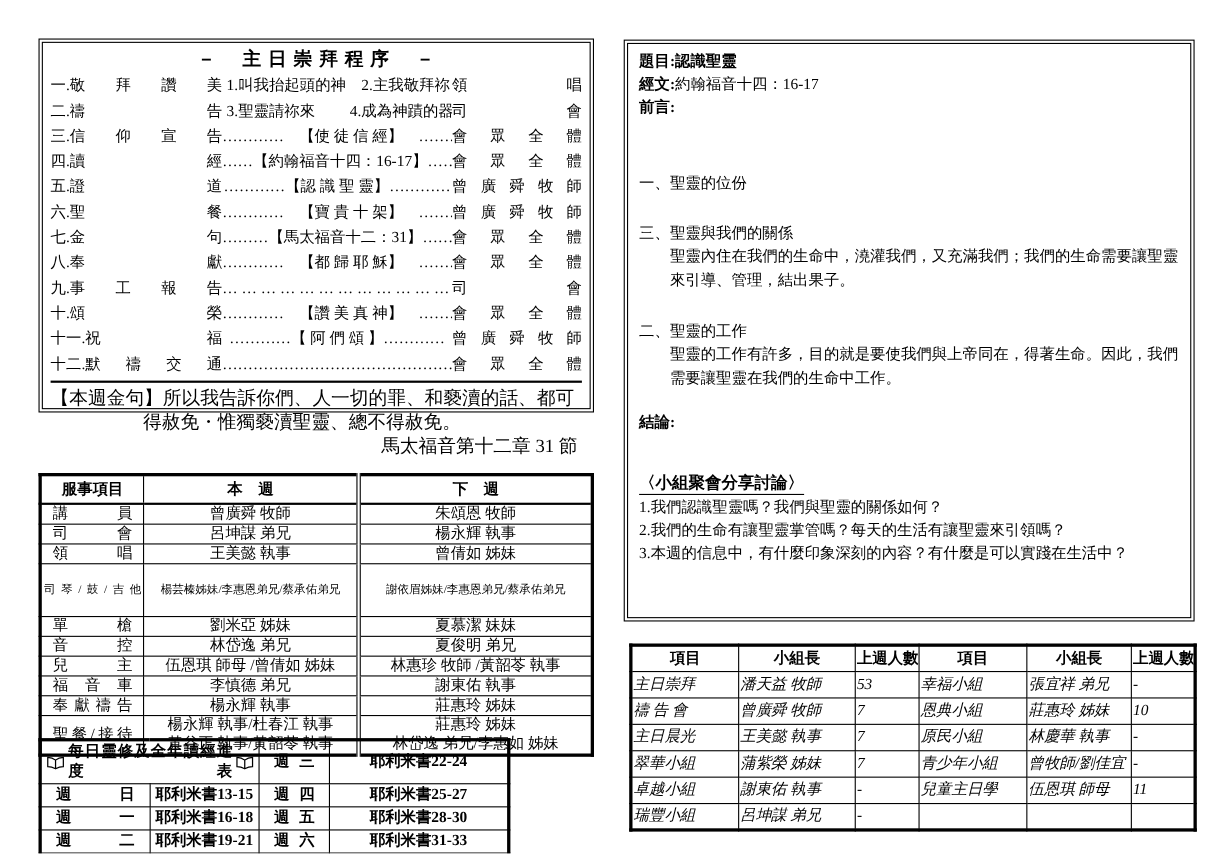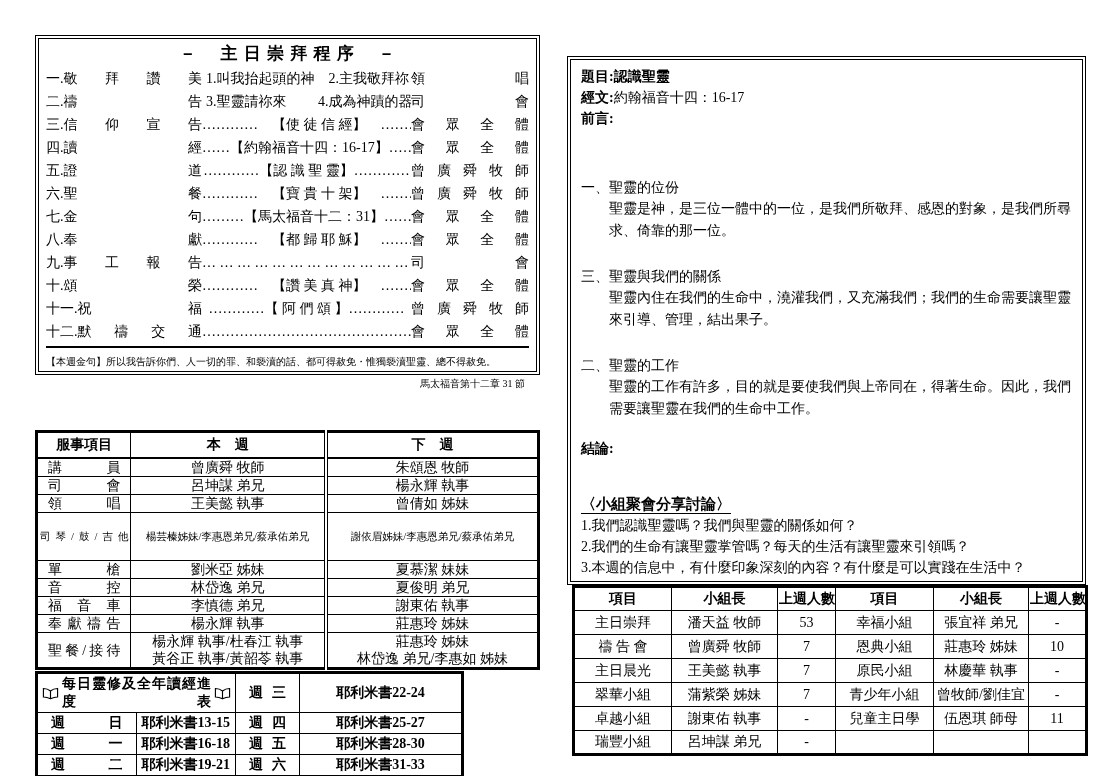--- a/index.html
+++ b/index.html
@@ -11,21 +11,21 @@
                 border:4px double #000; box-sizing:border-box; padding:2px 7px 0 7px;}
   .wo-title {text-align:center; font-weight:bold; font-size:17px; letter-spacing:1px;
              line-height:26px; white-space:pre;}
   .wo-line {display:flex; align-items:baseline; font-size:14px; line-height:23px; white-space:nowrap;}
   .wo-left {width:156px; flex:none; display:flex;}
   .wo-num  {white-space:pre;}
   .wo-name {flex:1; text-align:justify; text-align-last:justify; text-justify:inter-character;}
   .wo-mid  {flex:1; text-align:center; overflow:hidden;}
   .wo-mid.songs {text-align:left; padding-left:4px;}
   .wo-who  {width:118px; flex:none; text-align:justify; text-align-last:justify; text-justify:inter-character;}
-  .gv-section {border-top:2px solid #000; margin-top:3px; padding-top:3px; font-size:10px;}
+  .gv-section {border-top:2px solid #000; margin-top:3px; padding-top:3px; font-size:17px;}
   .gv-text {padding-left:84px; text-indent:-84px; line-height:22px;}
   .gv-label {font-weight:normal;}
   .gv-ref {text-align:right; line-height:22px; padding-right:4px;}
 
   
   table {border-collapse:collapse; table-layout:fixed;}
   td,th {border:1px solid #000; box-sizing:border-box; overflow:hidden;}
 
   
   .roster {position:absolute; left:35px; top:430px; width:505px; border:3px solid #000; font-size:14px;}
@@ -44,37 +44,37 @@
   .reading td.rd {text-align:center;}
   .reading td.rt-title {padding:1px 4px;}
   .rt-flex {display:flex; align-items:center;}
   .rt-flex .rt-text {flex:1; text-align:justify; text-align-last:justify; text-justify:inter-character; margin:0 3px;}
   .book-icon svg {display:block;}
   .reading .d1 {width:70px;} .reading .r1 {width:208px;}
   .reading .d2 {width:64px;} .reading .r2 {width:163px;}
 
   
   .sermon-box {position:absolute; left:567px; top:36px; width:519px; height:529px;
-               border:4px double #000; box-sizing:border-box; padding:6px 10px; font-size:14px;margin-top:20px;}
+               border:4px double #000; box-sizing:border-box; padding:6px 10px; font-size:14px;}
   .s-line {line-height:21px;}
   .s-label {font-weight:bold;}
   .s-topic {font-weight:bold;}
   .point {margin-top:24px;}
   .point.first {margin-top:48px;}
   .point-head {line-height:21px;}
   .point-body {padding-left:28px; line-height:22px;}
   .conclusion {margin-top:18px; line-height:21px;}
   .discussion-title {margin-top:34px; font-weight:bold; font-size:15px; line-height:22px;}
   .discussion-title span {border-bottom:1.5px solid #000; padding-bottom:1px;}
   .question {line-height:21px;}
 
   
   .groups {position:absolute; left:572px; top:585px; width:513px; border:3px solid #000; font-size:14px;}
   .groups th {font-weight:bold; text-align:center; padding:2px 1px; white-space:nowrap;}
-  .groups td {text-align:center; padding:0 1px; height:24px; line-height:22px; white-space:nowrap;}
+  .groups td {text-align:left; padding:0 1px; height:24px; line-height:22px; white-space:nowrap;font-style:italic;}
   .groups .g0 {width:98px;} .groups .g1 {width:106px;} .groups .g2 {width:58px;}
   .groups .g3 {width:98px;} .groups .g4 {width:95px;}  .groups .g5 {width:58px;}
 </style>
 </head>
 <body>
 
 <div class="page">
 
   <section class="worship-box">
     <div class="wo-title">－　 主 日 崇 拜 程 序 　－</div>
@@ -213,20 +213,25 @@
         </tr>
       <tr>
           <td class="item">單槍</td>
           <td>劉米亞 姊妹</td>
           <td class="nw">夏慕潔 妹妹</td>
         </tr>
       <tr>
           <td class="item">音控</td>
           <td>林岱逸 弟兄</td>
           <td class="nw">夏俊明 弟兄</td>
+        </tr>
+      <tr>
+          <td class="item">兒主</td>
+          <td>伍恩琪 師母 /曾倩如 姊妹</td>
+          <td class="nw">林惠珍 牧師 /黃韶苓 執事</td>
         </tr>
       <tr>
           <td class="item">福音車</td>
           <td>李慎德 弟兄</td>
           <td class="nw">謝東佑 執事</td>
         </tr>
       <tr>
           <td class="item">奉獻禱告</td>
           <td>楊永輝 執事</td>
           <td class="nw">莊惠玲 姊妹</td>
@@ -283,21 +288,20 @@
     </tbody>
   </table>
 
   <section class="sermon-box">
     <div class="s-line"><span class="s-label">題目:</span><span class="s-topic">認識聖靈</span></div>
     <div class="s-line"><span class="s-label">經文:</span><span>約翰福音十四：16-17</span></div>
     <div class="s-line s-label">前言:</div>
 
     <div class="point first">
       <div class="point-head">一、聖靈的位份</div>
-      <div class="point-body">聖靈是神，是三位一體中的一位，是我們所敬拜、感恩的對象，是我們所尋求、倚靠的那一位。</div>
     </div>
     <div class="point">
       <div class="point-head">三、聖靈與我們的關係</div>
       <div class="point-body">聖靈內住在我們的生命中，澆灌我們，又充滿我們；我們的生命需要讓聖靈來引導、管理，結出果子。</div>
     </div>
     <div class="point">
       <div class="point-head">二、聖靈的工作</div>
       <div class="point-body">聖靈的工作有許多，目的就是要使我們與上帝同在，得著生命。因此，我們需要讓聖靈在我們的生命中工作。</div>
     </div>
 

